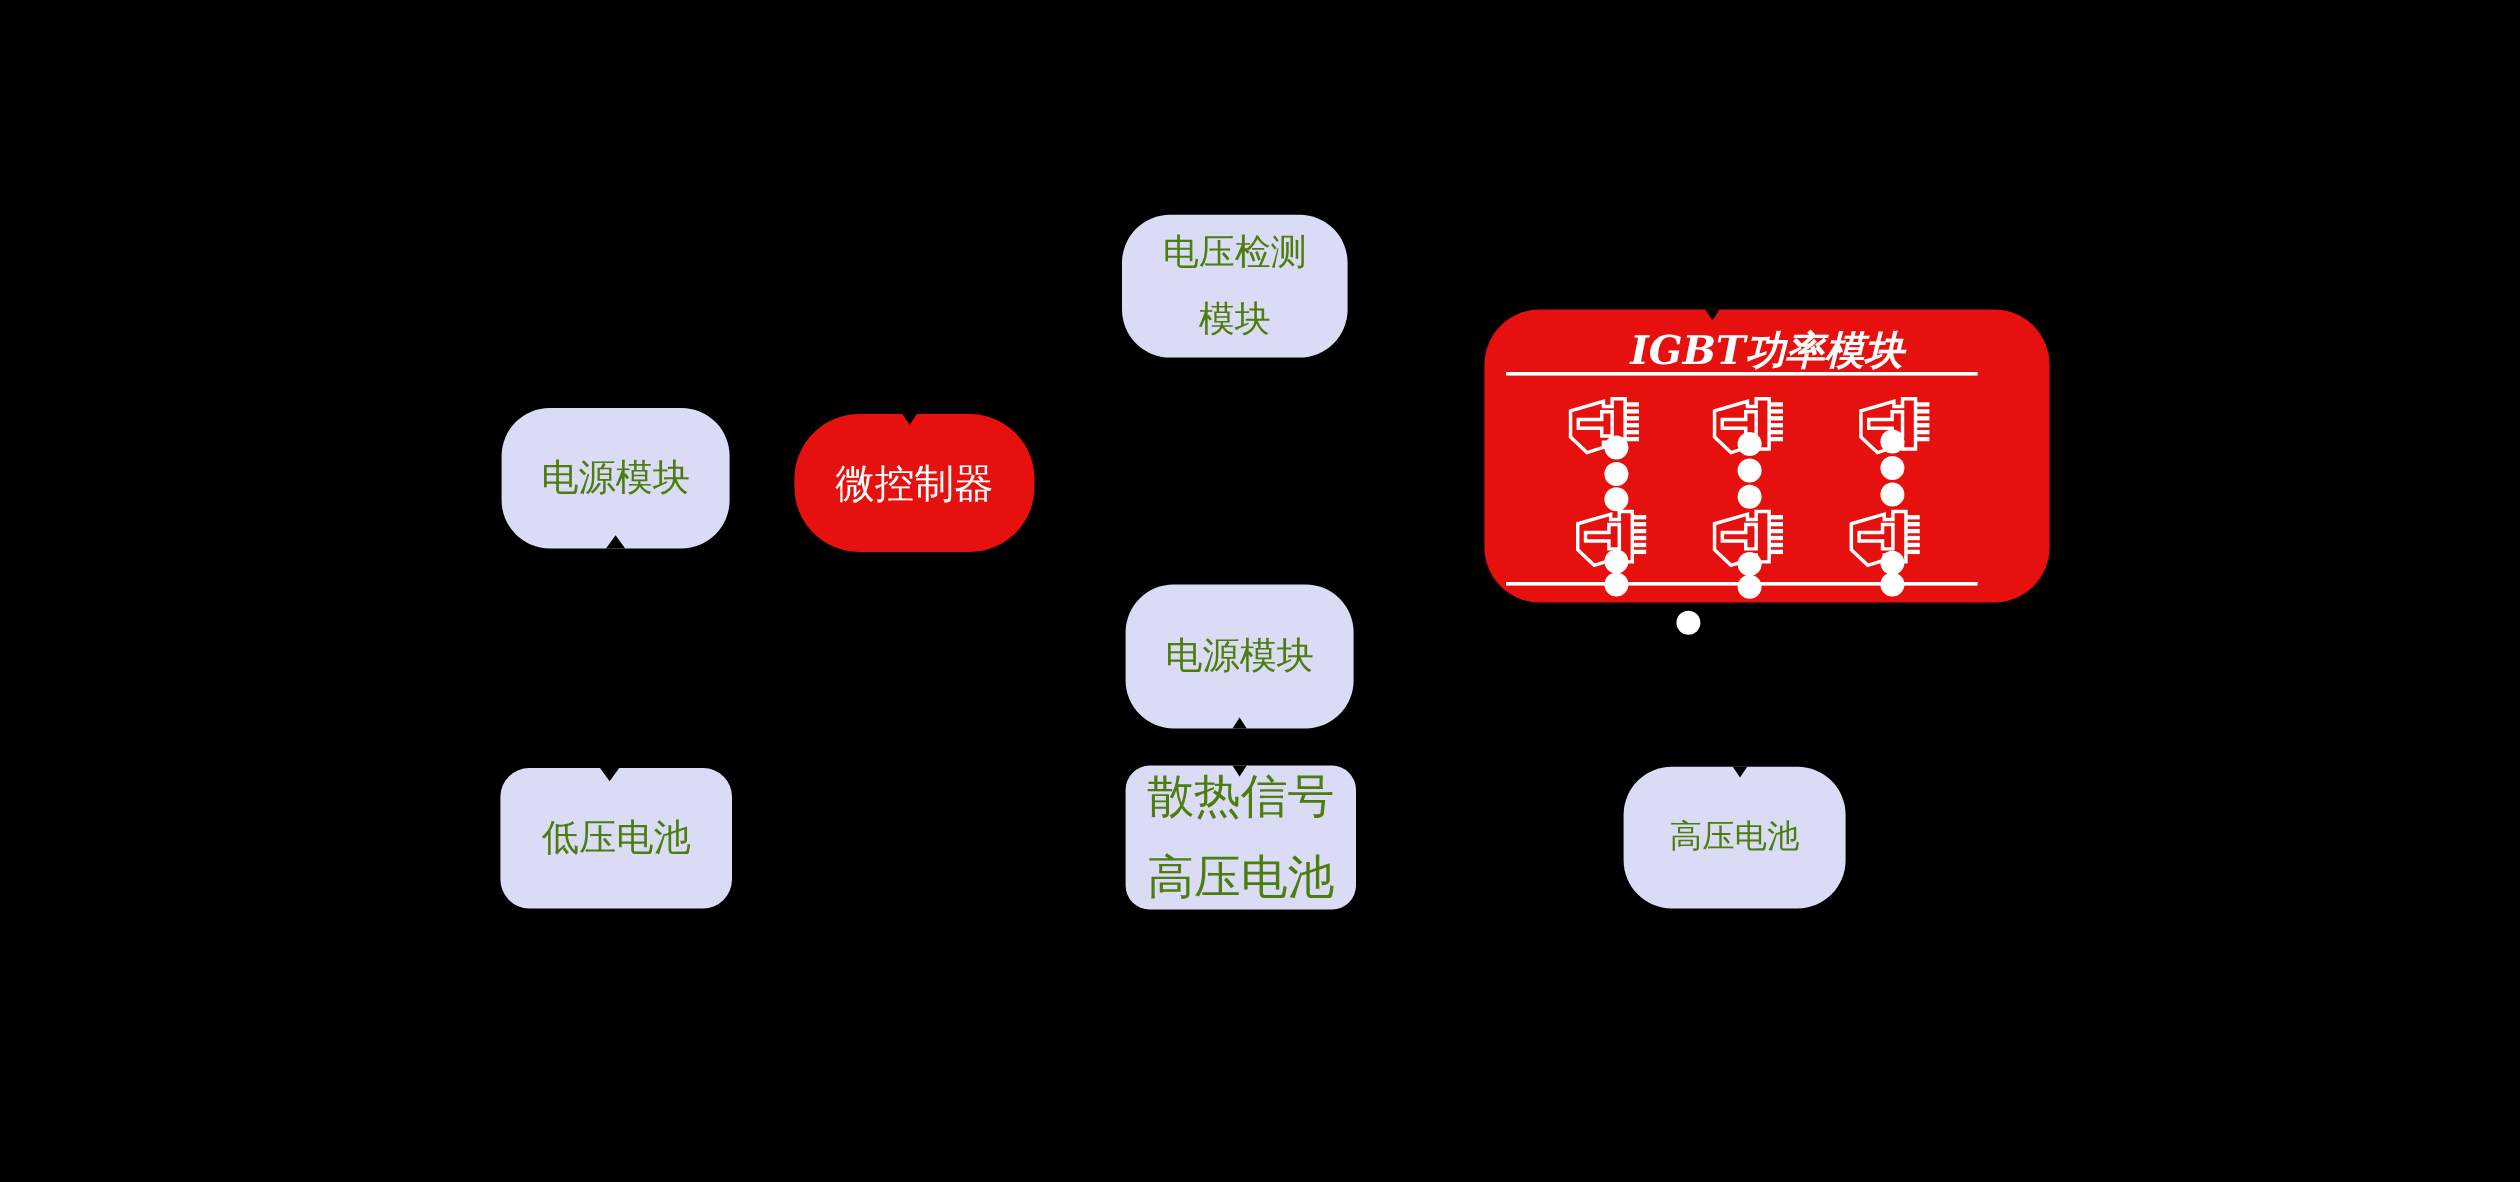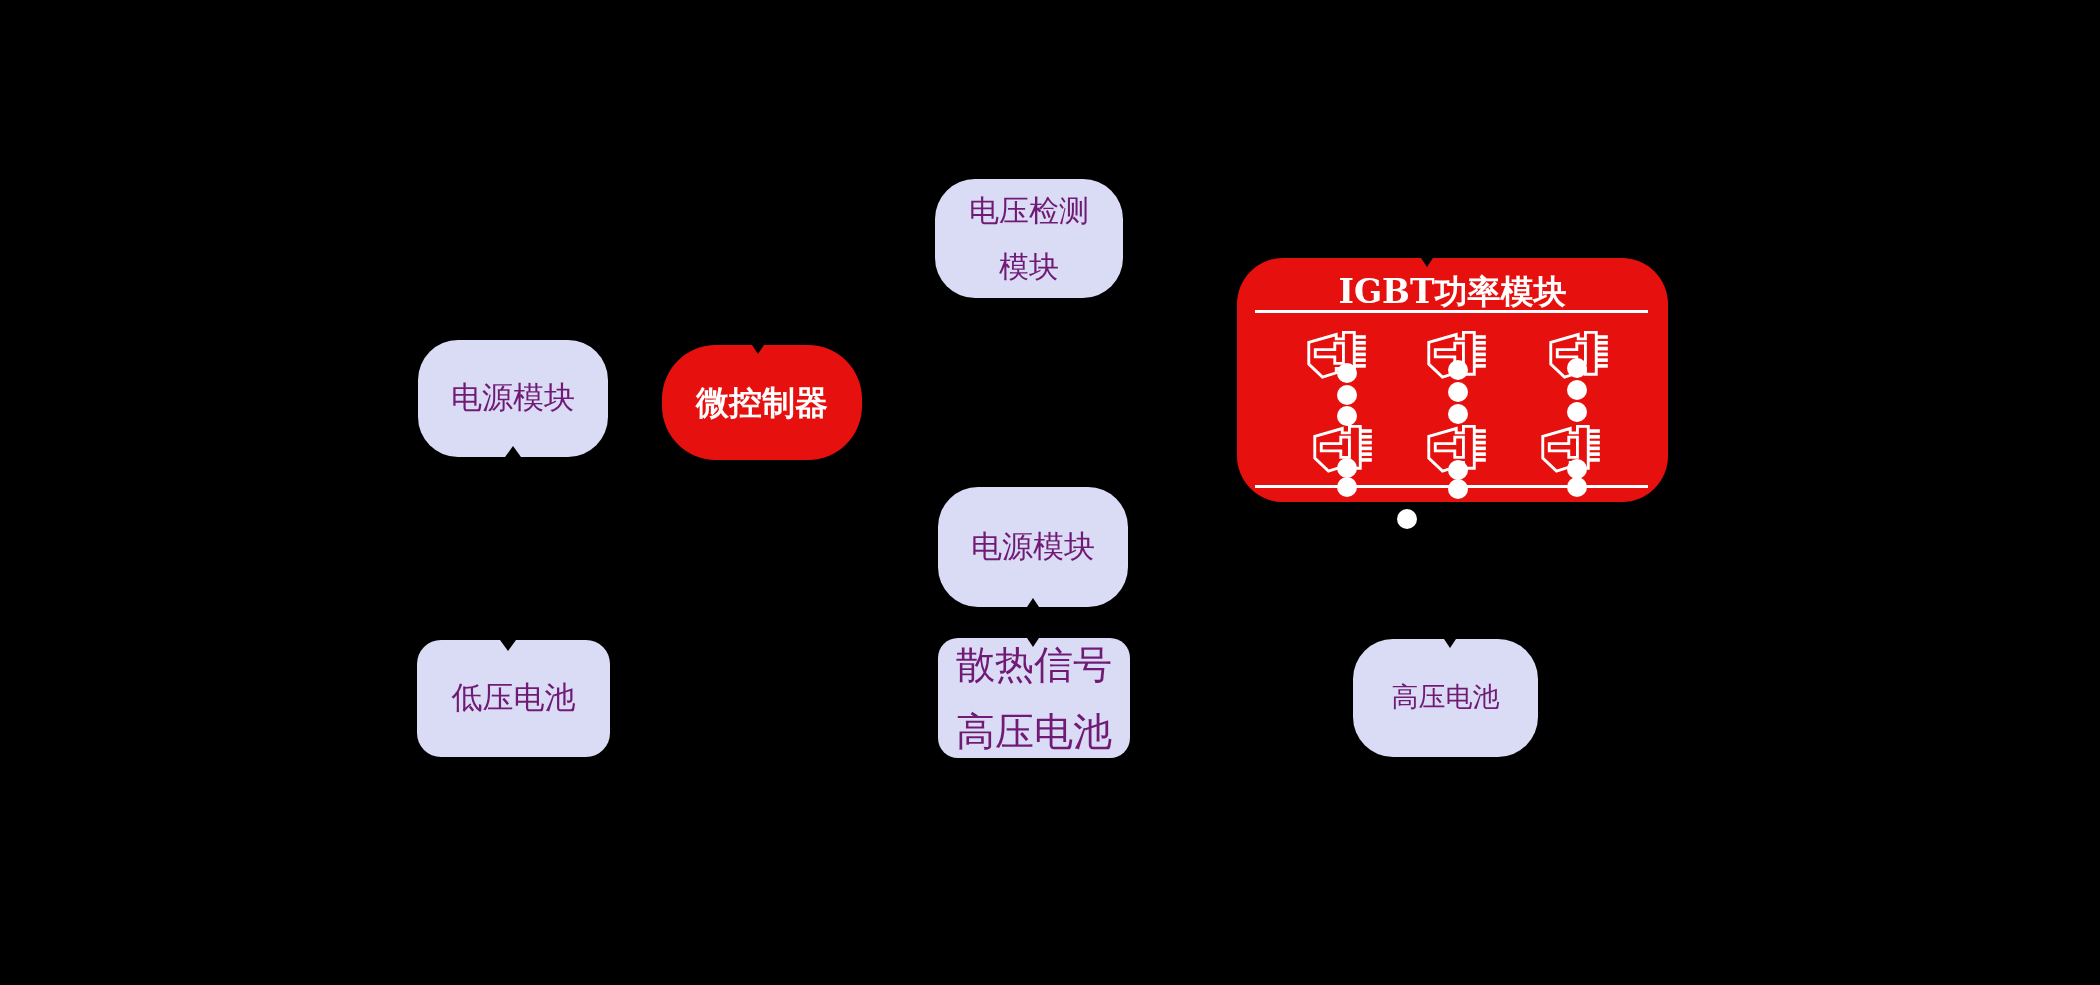--- a/index.html
+++ b/index.html
@@ -1,23 +1,23 @@
 <!DOCTYPE html>
 <html><head>
 <meta charset="utf-8">
 <style>
   html,body{margin:0;padding:0;background:#000;}
   .canvas{position:relative;width:2100px;height:985px;background:#000;overflow:hidden;
           font-family:"Liberation Sans","DejaVu Sans",sans-serif;}
   .node{position:absolute;display:flex;flex-direction:column;align-items:center;
         justify-content:center;text-align:center;box-sizing:border-box;line-height:1.32;}
-  .lavender{background:#d9dcf4;color:#701a75;gap:16px;}
-  .red{background:#e6110e;color:#ffffff;font-weight:bold;}
-  .igbt-box{position:absolute;left:1237px;top:258px;width:431px;height:244px;
-            background:#e6110e;border-radius:46px;}
+  .lavender{background:#d9dcf4;color:#4d7c0f;gap:16px;}
+  .red{background:#e6110e;color:#ffffff;font-weight:normal;}
+  .igbt-box{position:absolute;left:1237px;top:258px;width:471px;height:244px;
+            background:#e6110e;border-radius:46px;font-style:italic;}
   .igbt-title{position:absolute;left:0;top:12px;width:100%;text-align:center;
               color:#ffffff;font-size:33px;font-weight:bold;
               font-family:"DejaVu Serif","Liberation Serif",serif;}
   .igbt-line{position:absolute;left:18px;width:393px;height:3px;background:#ffffff;}
   .tr-icon{position:absolute;width:75px;height:52px;}
   .dot{position:absolute;width:20px;height:20px;border-radius:50%;background:#ffffff;}
   .stray-dot{position:absolute;left:1397px;top:509px;width:20px;height:20px;
              border-radius:50%;background:#ffffff;}
   .notch-up{position:absolute;width:0;height:0;border-left:8px solid transparent;
             border-right:8px solid transparent;border-bottom:11px solid #000;}

